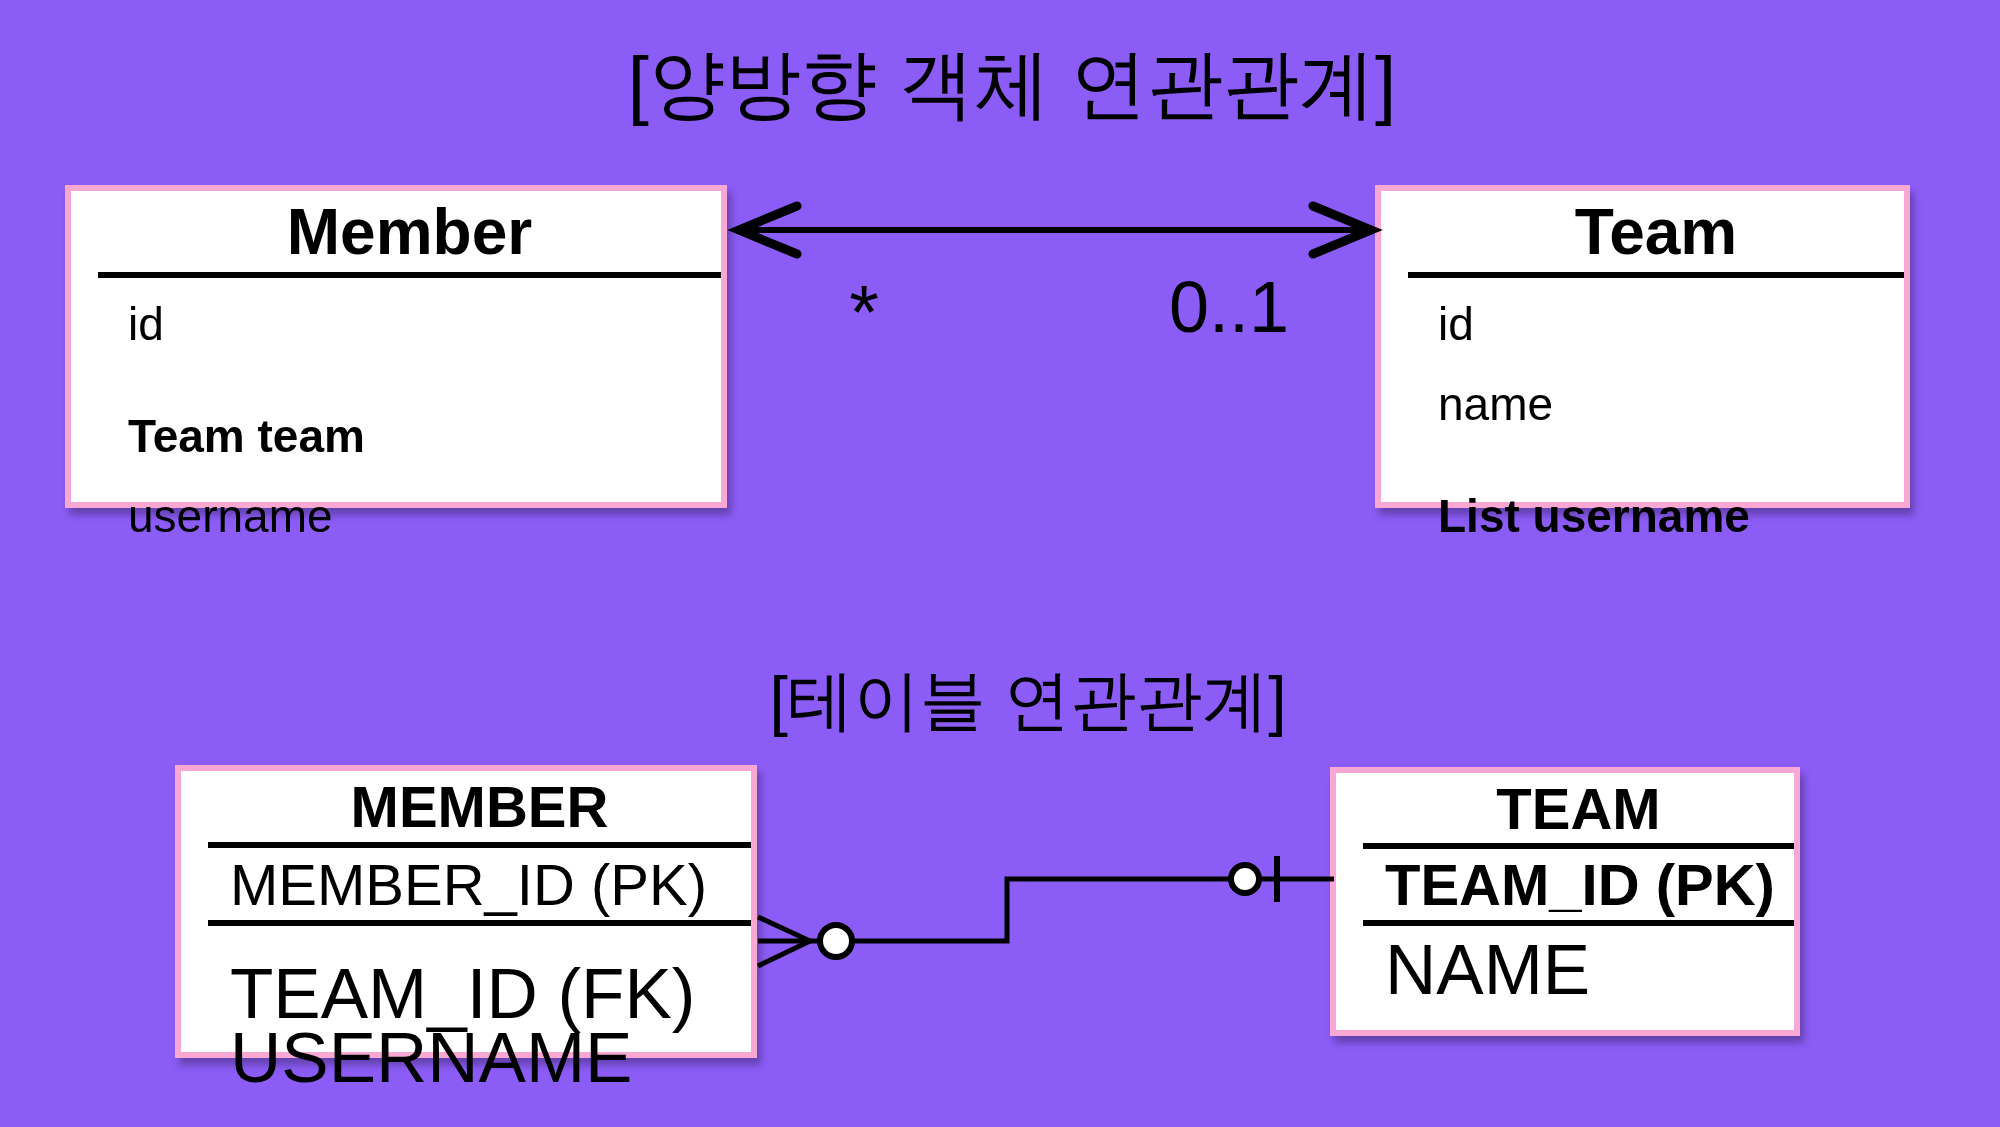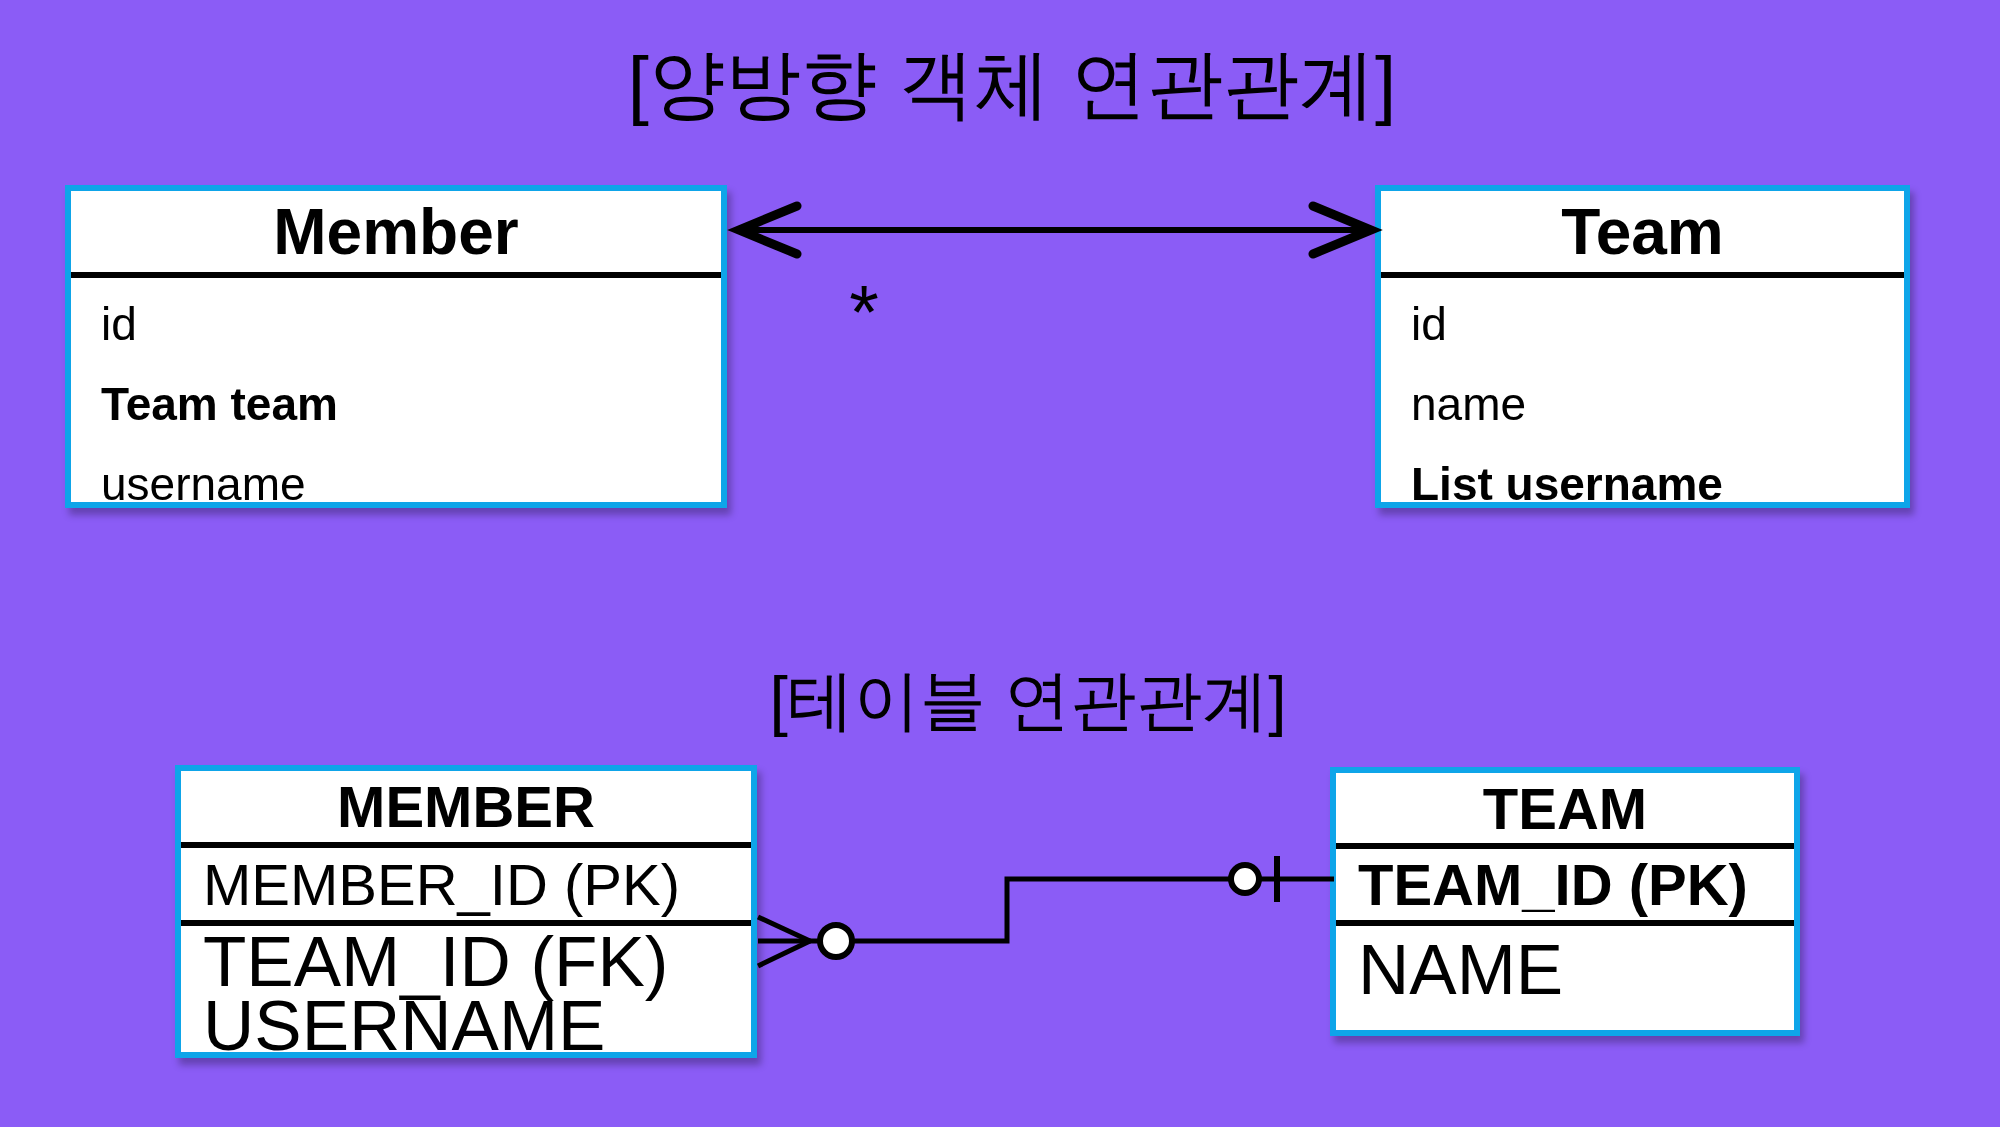--- a/index.html
+++ b/index.html
@@ -4,31 +4,31 @@
 <style>
   html,body{margin:0;padding:0;background:#fff;}
   #canvas{
     position:relative;width:2000px;height:1127px;background:#8b5cf6;
     font-family:"Liberation Sans",sans-serif;color:#000;overflow:hidden;
   }
   .title{position:absolute;width:2000px;text-align:center;font-weight:400;color:#000;white-space:nowrap;}
   .title-1{left:12px;top:34px;font-size:76px;}
   .title-2{left:28px;top:656px;font-size:66px;}
 
-  .box{position:absolute;background:#fff;border:6px solid #0ea5e9;box-sizing:border-box;
-       box-shadow:4px 7px 7px rgba(0,0,0,0.28);}
+  .box{position:absolute;background:#fff;border:6px solid #f9a8d4;box-sizing:border-box;
+       box-shadow:4px 7px 7px rgba(0,0,0,0.28);padding-left:27px;}
 
   
   .uml-member{left:65px;top:185px;width:662px;height:323px;}
   .uml-team{left:1375px;top:185px;width:535px;height:323px;}
   .uml-header{height:81px;border-bottom:6px solid #000;display:flex;align-items:center;justify-content:center;
               font-size:64px;font-weight:700;}
   .uml-fields{padding:6px 0 0 30px;}
   .uml-field{font-size:46px;line-height:80px;font-weight:400;white-space:nowrap;}
-  .bold{font-weight:700;}
+  .bold{font-weight:700;margin-top:32px;}
 
   
   .tbl-member{left:175px;top:765px;width:582px;height:293px;}
   .tbl-team{left:1330px;top:767px;width:470px;height:269px;}
   .tbl-header{border-bottom:6px solid #000;display:flex;align-items:center;justify-content:center;
               font-size:58px;font-weight:700;}
   .tbl-member .tbl-header{height:71px;}
   .tbl-team .tbl-header{height:70px;}
   .tbl-pk{border-bottom:6px solid #000;display:flex;align-items:center;
           font-size:58px;padding-left:22px;white-space:nowrap;}
@@ -66,20 +66,21 @@
   <div class="box uml-team">
     <div class="uml-header">Team</div>
     <div class="uml-fields">
       <div class="uml-field">id</div>
       <div class="uml-field">name</div>
       <div class="uml-field bold">List username</div>
     </div>
   </div>
 
   <div class="mult mult-member">*</div>
+  <div class="mult mult-team">0..1</div>
 
   <div class="box tbl-member">
     <div class="tbl-header">MEMBER</div>
     <div class="tbl-pk">MEMBER_ID (PK)</div>
     <div class="tbl-rows">
       <div class="tbl-row bold">TEAM_ID (FK)</div>
       <div class="tbl-row">USERNAME</div>
     </div>
   </div>
 

